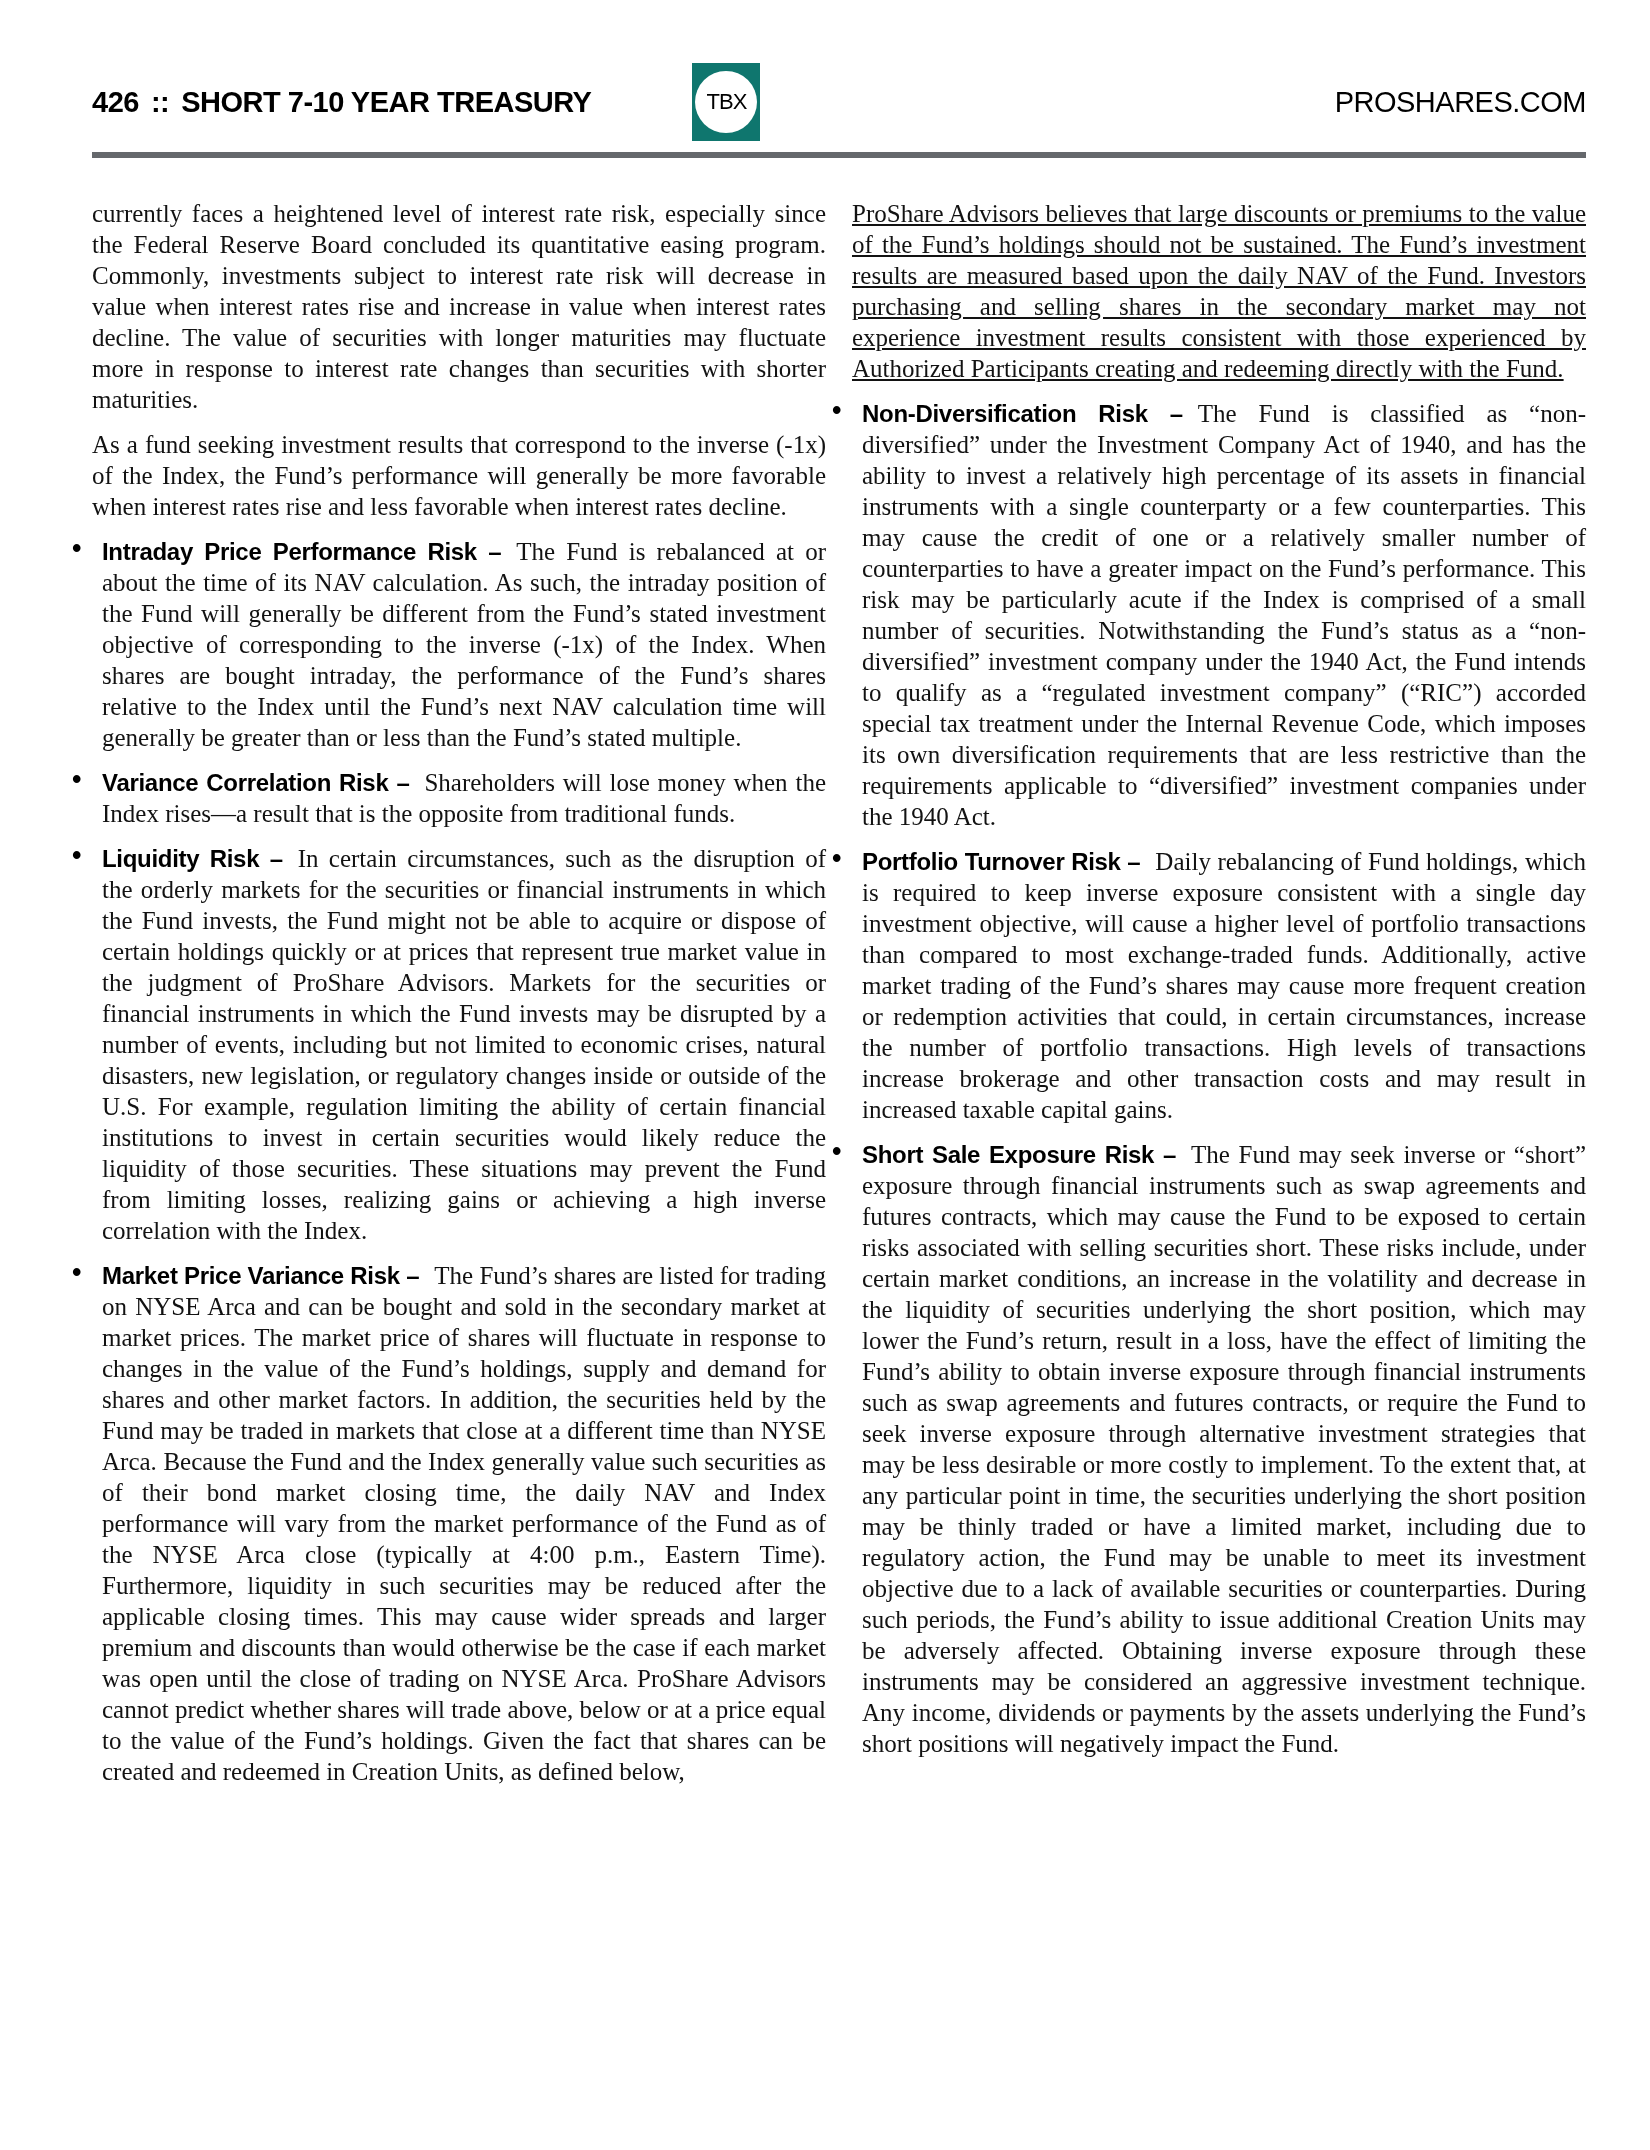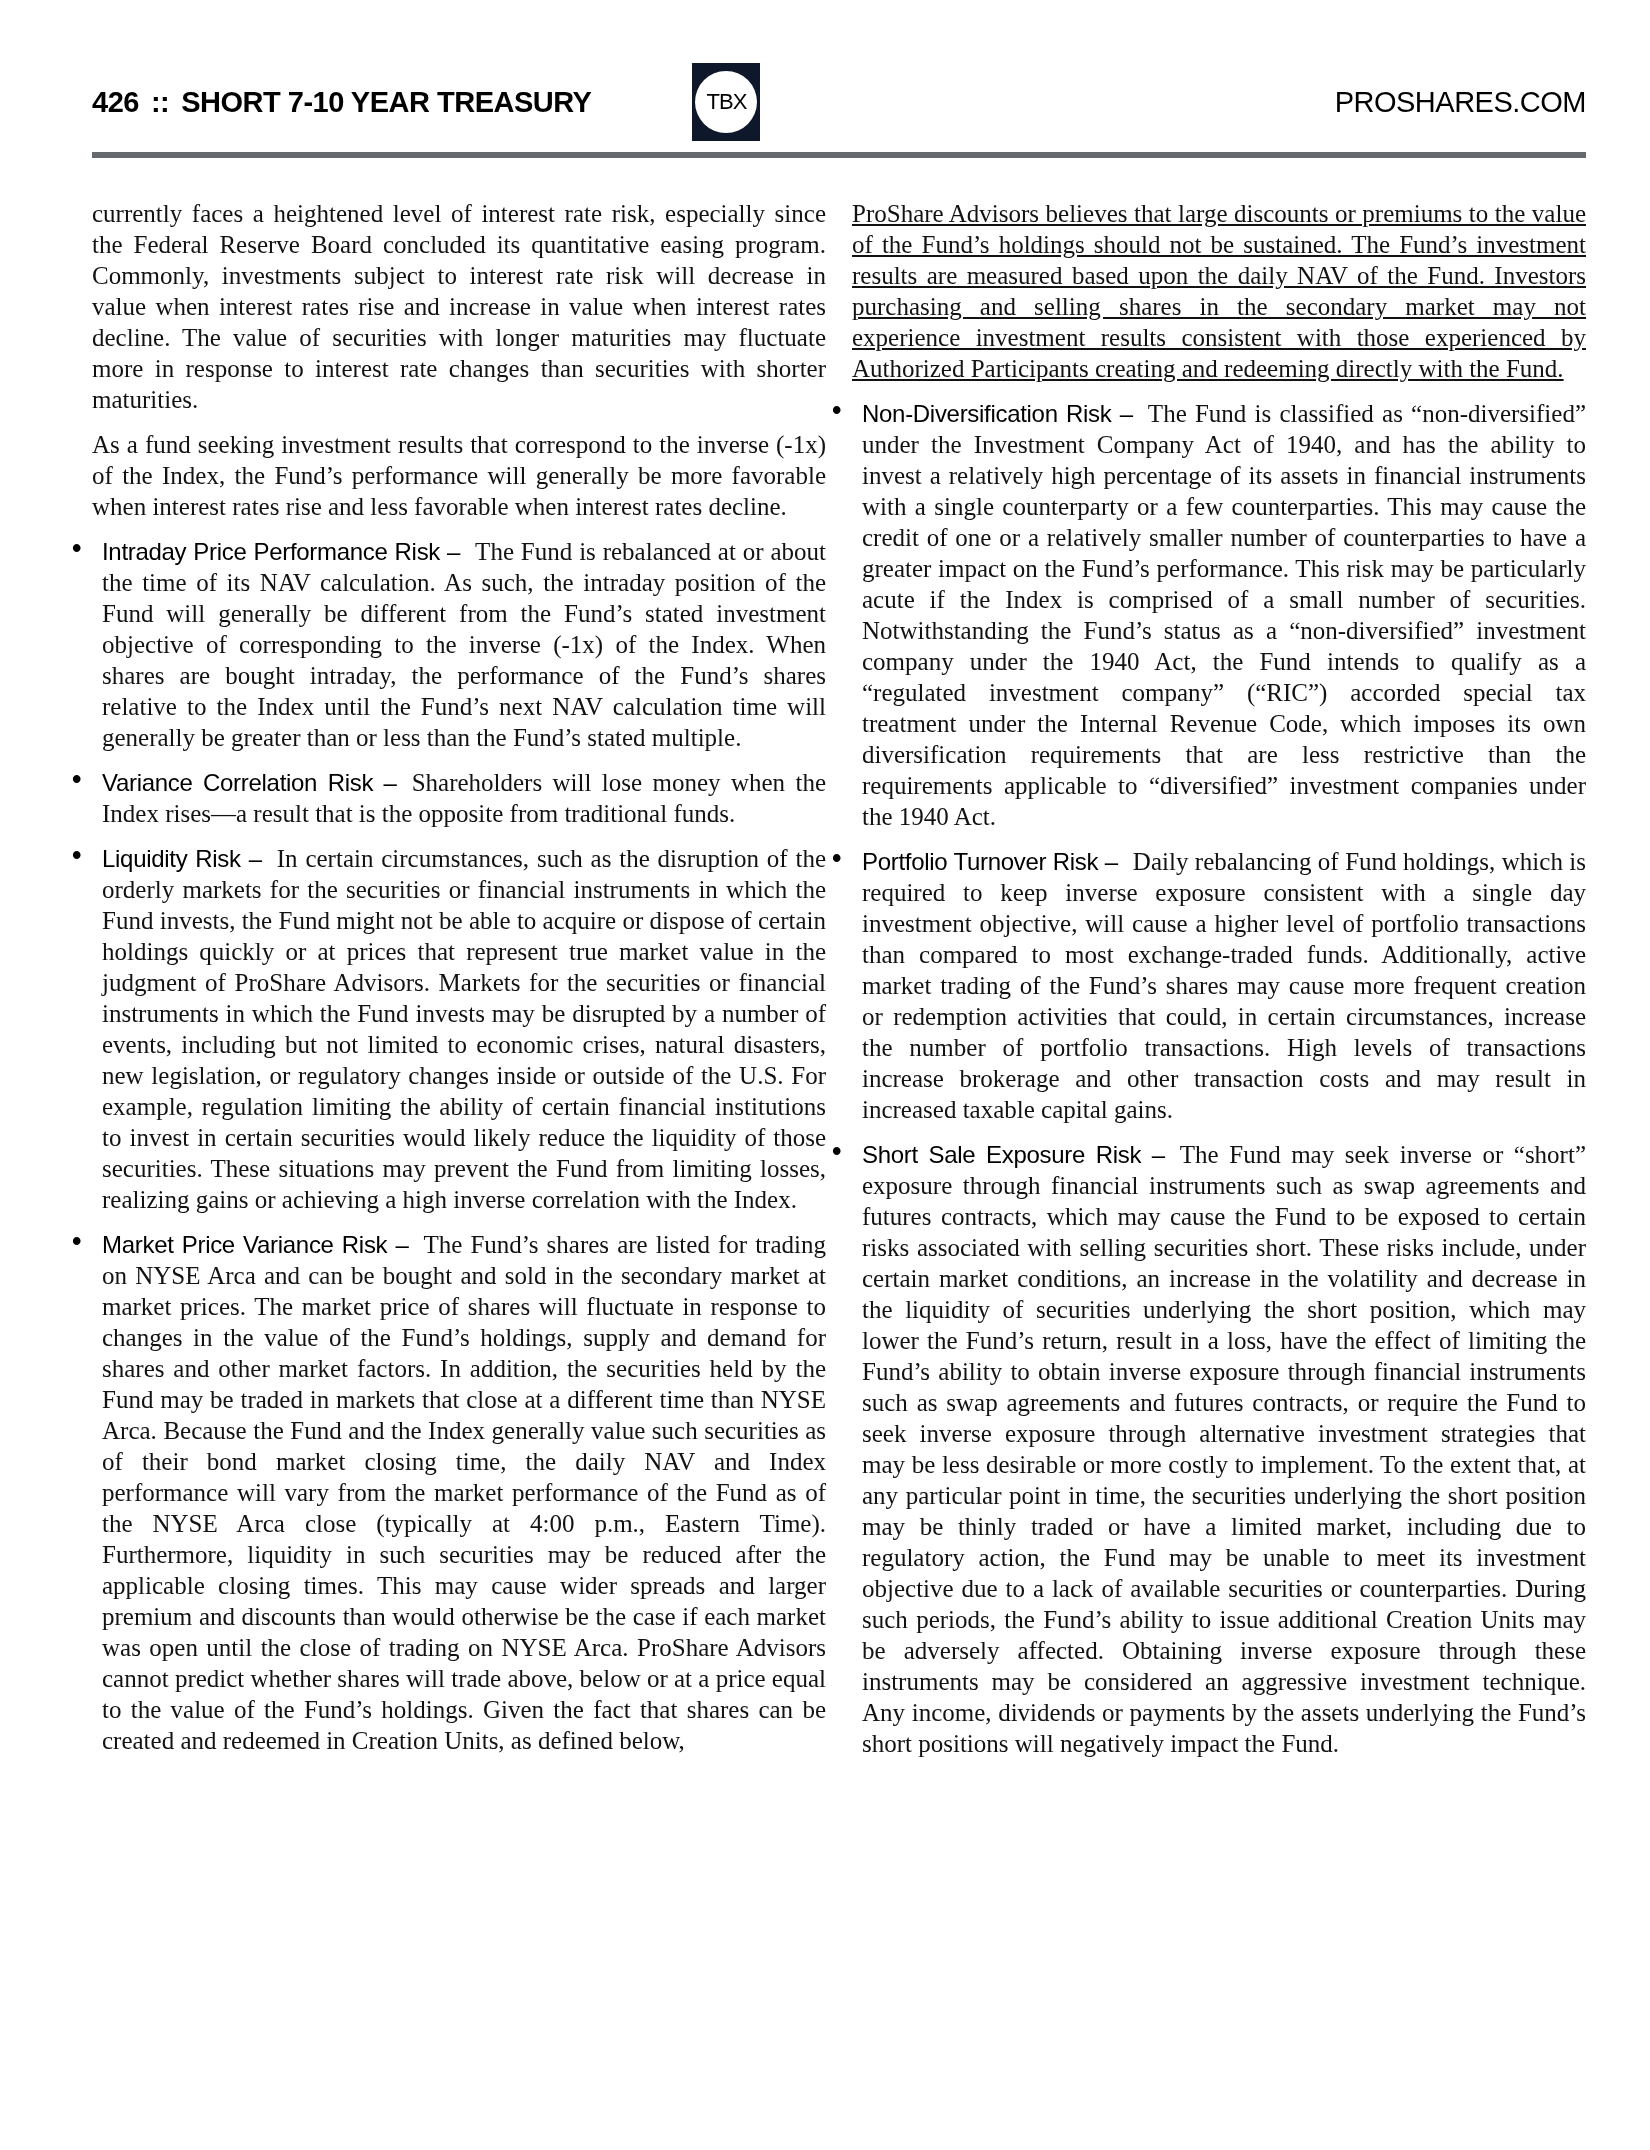--- a/index.html
+++ b/index.html
@@ -19,21 +19,21 @@
   .header-left {
     display: flex; align-items: baseline;
     font-family: "Liberation Sans", sans-serif;
     font-weight: bold; font-stretch: condensed;
     font-size: 29px; color: #000;
     letter-spacing: -0.5px; white-space: nowrap;
   }
   .header-sep { margin: 0 12px; font-weight: bold; }
   .ticker-badge {
     margin-left: 56px;
-    width: 68px; height: 78px; background: #0f172a;
+    width: 68px; height: 78px; background: #0f766e;
     display: flex; align-items: center; justify-content: center;
     flex: none;
   }
   .ticker-circle {
     width: 62px; height: 62px; background: #fff; border-radius: 50%;
     display: flex; align-items: center; justify-content: center;
   }
   .ticker-circle span {
     font-family: "Liberation Sans", sans-serif;
     font-stretch: condensed;
@@ -61,21 +61,21 @@
   .cont-indent { margin-left: 10px; text-decoration: underline; }
 
   .bullet { position: relative; margin: 0 0 14px 10px; }
   .bullet .dot {
     position: absolute; left: -30px; top: -3px;
     font-family: "Liberation Sans", sans-serif;
     font-size: 27px; font-weight: bold; color: #000;
   }
   .risk-heading {
     font-family: "Liberation Sans", sans-serif;
-    font-weight: normal; font-stretch: condensed;
+    font-weight: bold; font-stretch: condensed;
     font-size: 24px; color: #000;
     letter-spacing: -0.3px;
     margin-right: 15px;
   }
 </style>
 </head>
 <body>
 
 <div class="page">
 

